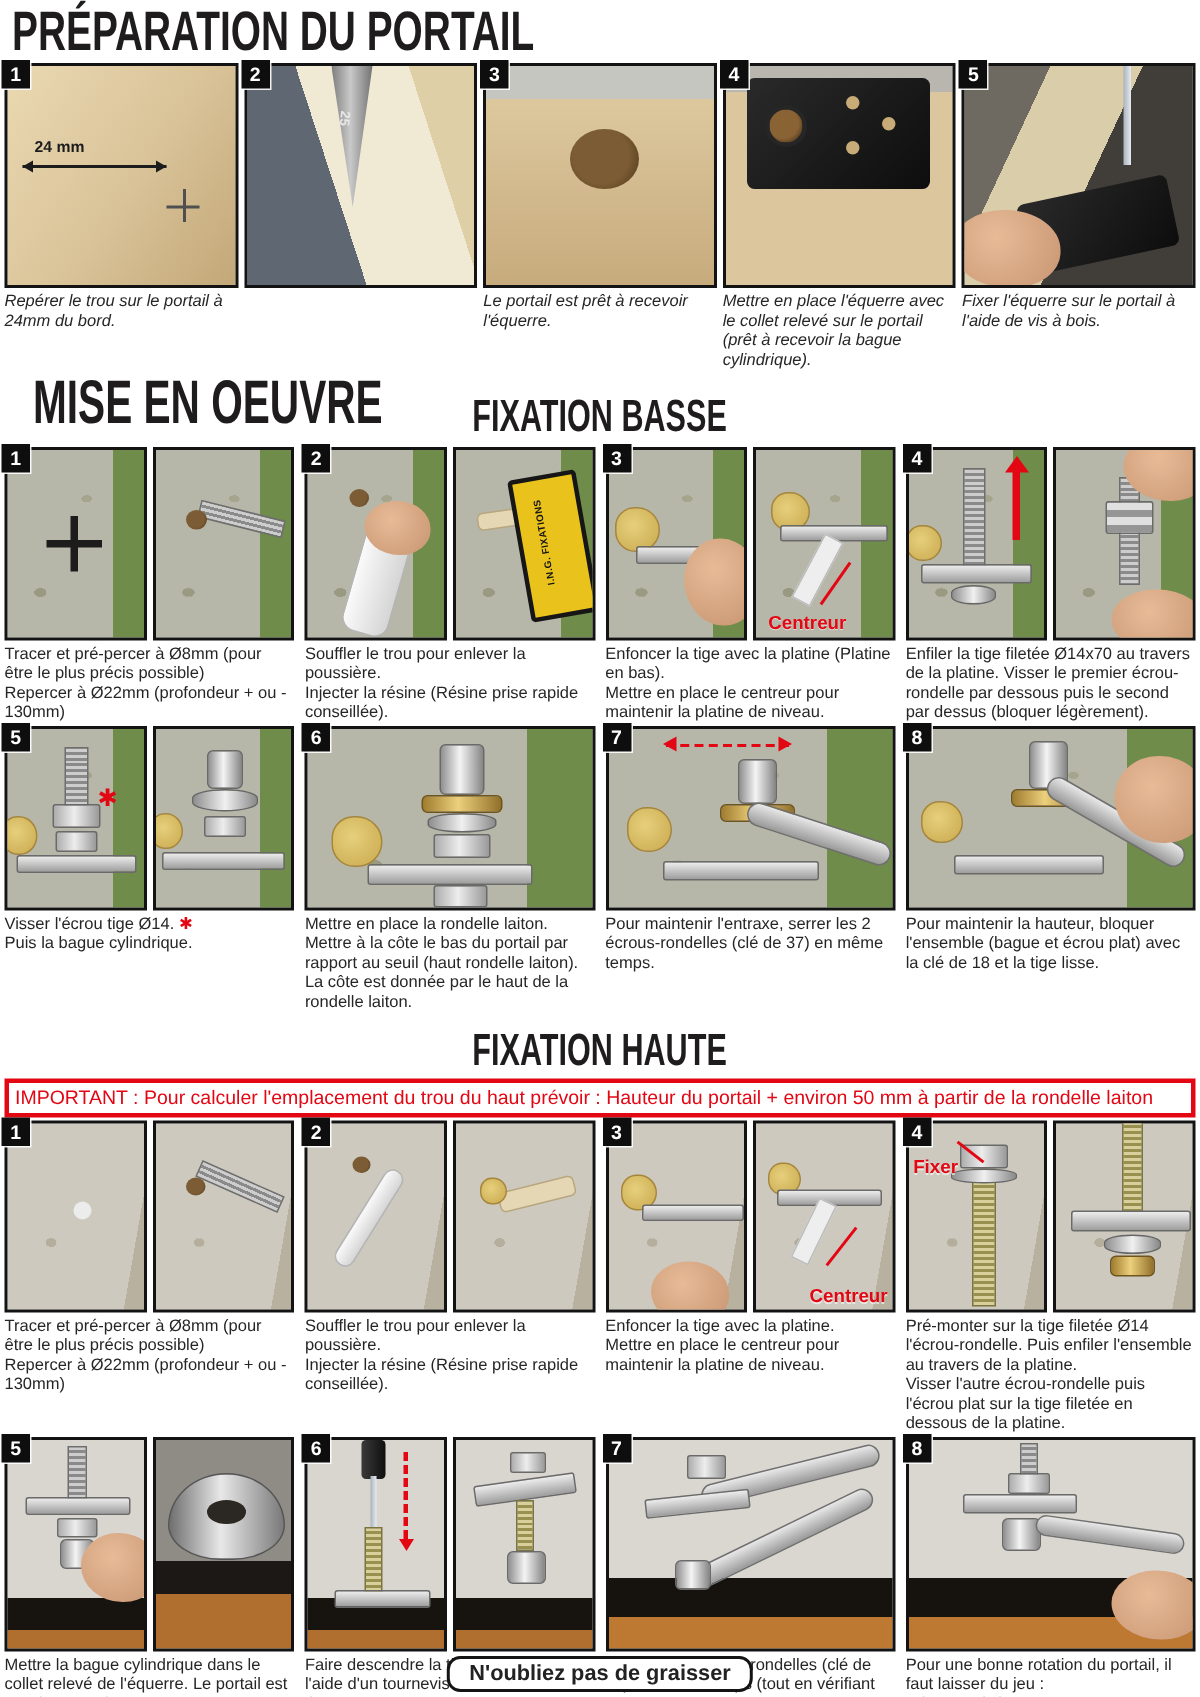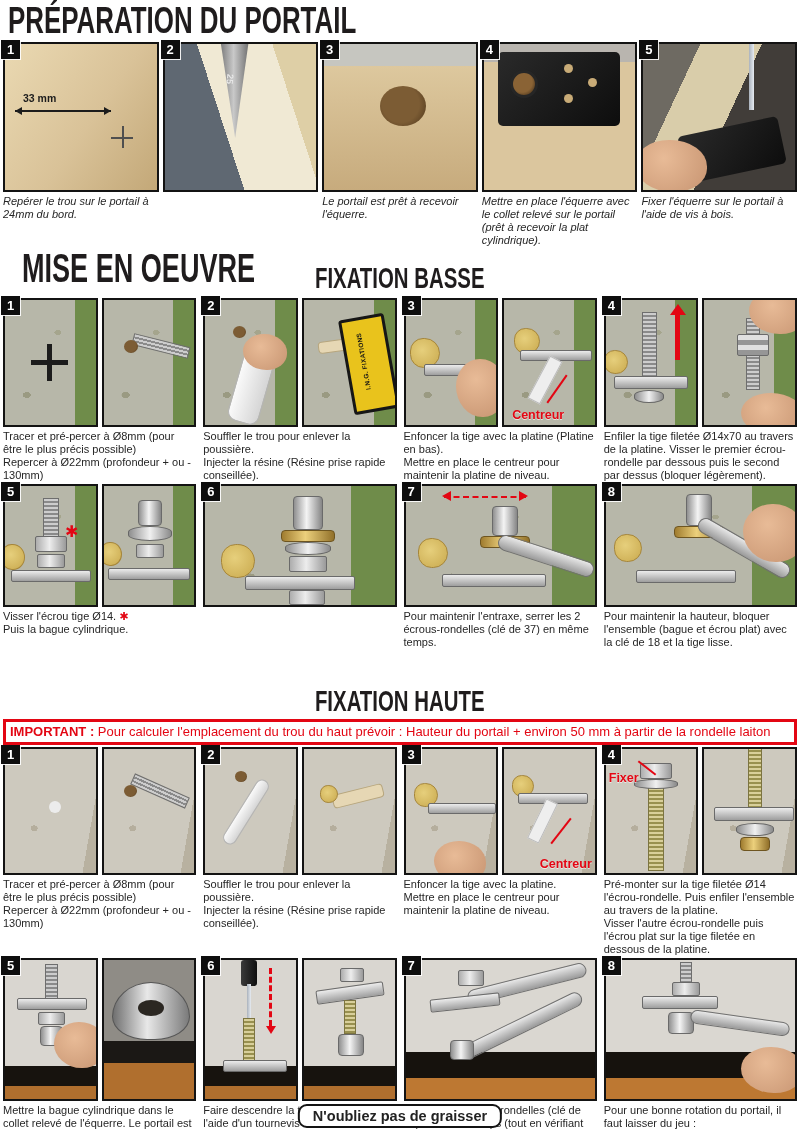--- a/index.html
+++ b/index.html
@@ -29,21 +29,21 @@
   .badge{position:absolute;top:-2px;left:-2px;width:19px;height:19px;background:#0e0e0e;color:#fff;
          font-weight:bold;font-size:13px;display:flex;align-items:center;justify-content:center;
          z-index:3;box-shadow:1px 1px 0 rgba(255,255,255,.9);}
   .cap{margin-top:3px;font-size:11px;line-height:13px;color:#262626;white-space:pre-line;}
   .caps-prep{min-height:46px;font-style:italic;} .caps-a{min-height:52px;} .caps-b{min-height:76px;}
   .caps-c{min-height:64px;} .caps-d{min-height:42px;}
   .blk{display:block;}
   
   .imp{margin:3px 3px 2px 3px;border:3px solid #e30613;padding:2px 4px;font-size:13px;line-height:16px;
        color:#e30613;white-space:nowrap;overflow:hidden;}
-  .imp b{font-weight:bold;}
+  .imp b{font-weight:normal;}
   
   .grease{position:absolute;left:50%;bottom:3px;transform:translateX(-50%);border:2.5px solid #141414;
           border-radius:9px;padding:2px 13px;font-weight:bold;font-size:14.5px;background:#fff;white-space:nowrap;}
   
   .sc-wood{background:linear-gradient(125deg,#ead9b2 0%,#d9c298 55%,#c3a878 100%);}
   .sc-jean{background:linear-gradient(72deg,#5f6872 0 40%,#f0e9d4 40% 78%,#decfa6 78%);}
   .sc-woodhole{background:linear-gradient(180deg,#c6c6c0 0 15%,#ddc89e 15%,#c7ab7d 100%);}
   .sc-wood4{background:linear-gradient(180deg,#b9b5af 0 12%,#dbc69e 12%);}
   .sc-dark{background:linear-gradient(115deg,#6e6a62 0 26%,#d9cdaa 26% 54%,#413d39 54%);}
   .sc-conc{background:radial-gradient(7px 5px at 24% 76%,#9a9a82 58%,transparent 60%),
@@ -108,21 +108,21 @@
 </head>
 <body>
 
 <h1 class="h-prep">PRÉPARATION DU PORTAIL</h1>
 
 <div class="prow r-prep">
   <div class="cell">
     <div class="shots">
       <span class="badge">1</span>
       <div class="photo sc-wood">
-        <span class="s ann24" style="left:18px;top:48px">33 mm</span>
+        <span class="s ann24" style="left:18px;top:48px">24 mm</span>
         <span class="s marrow" style="left:10px;top:66px;width:96px"></span>
         <span class="s crossmark small" style="left:116px;top:92px"></span>
       </div>
     </div>
     <div class="cap caps-prep">Repérer le trou sur le portail à 24mm du bord.</div>
   </div>
   <div class="cell">
     <div class="shots">
       <span class="badge">2</span>
       <div class="photo sc-jean">
@@ -144,21 +144,21 @@
     <div class="shots">
       <span class="badge">4</span>
       <div class="photo sc-wood4">
         <span class="s bracket" style="left:14px;top:8px;width:122px;height:74px"></span>
         <span class="s bigh" style="left:26px;top:26px;width:28px;height:28px"></span>
         <span class="s bh" style="left:80px;top:20px;width:9px;height:9px"></span>
         <span class="s bh" style="left:104px;top:34px;width:9px;height:9px"></span>
         <span class="s bh" style="left:80px;top:50px;width:9px;height:9px"></span>
       </div>
     </div>
-    <div class="cap caps-prep">Mettre en place l'équerre avec le collet relevé sur le portail (prêt à recevoir la plat cylindrique).</div>
+    <div class="cap caps-prep">Mettre en place l'équerre avec le collet relevé sur le portail (prêt à recevoir la bague cylindrique).</div>
   </div>
   <div class="cell">
     <div class="shots">
       <span class="badge">5</span>
       <div class="photo sc-dark">
         <span class="s sdshaft" style="left:106px;top:0;width:5px;height:66px"></span>
         <span class="s bracket" style="left:38px;top:82px;width:102px;height:48px;transform:rotate(-12deg)"></span>
         <span class="s hand" style="left:-8px;top:96px;width:72px;height:52px"></span>
       </div>
     </div>
@@ -272,20 +272,23 @@
       <div class="photo sc-conc">
         <span class="s cyl" style="left:88px;top:10px;width:30px;height:34px"></span>
         <span class="s brass" style="left:76px;top:44px;width:54px;height:12px"></span>
         <span class="s washer" style="left:80px;top:56px;width:46px;height:13px"></span>
         <span class="s nut" style="left:84px;top:70px;width:38px;height:16px"></span>
         <span class="s plate" style="left:40px;top:90px;width:110px;height:14px"></span>
         <span class="s nut" style="left:84px;top:104px;width:36px;height:15px"></span>
         <span class="s resin" style="left:16px;top:58px;width:34px;height:34px"></span>
       </div>
     </div>
+    <div class="cap caps-b">Mettre en place la rondelle laiton.
+Mettre à la côte le bas du portail par rapport au seuil (haut rondelle laiton).
+La côte est donnée par le haut de la rondelle laiton.</div>
   </div>
   <div class="cell">
     <div class="shots">
       <span class="badge">7</span>
       <div class="photo sc-conc">
         <span class="s harrow" style="left:38px;top:10px;width:82px"></span>
         <span class="s cyl" style="left:86px;top:20px;width:26px;height:30px"></span>
         <span class="s brass" style="left:74px;top:50px;width:50px;height:12px"></span>
         <span class="s wrench" style="left:90px;top:62px;width:100px;height:16px;transform:rotate(18deg)"></span>
         <span class="s plate" style="left:36px;top:88px;width:104px;height:13px"></span>

